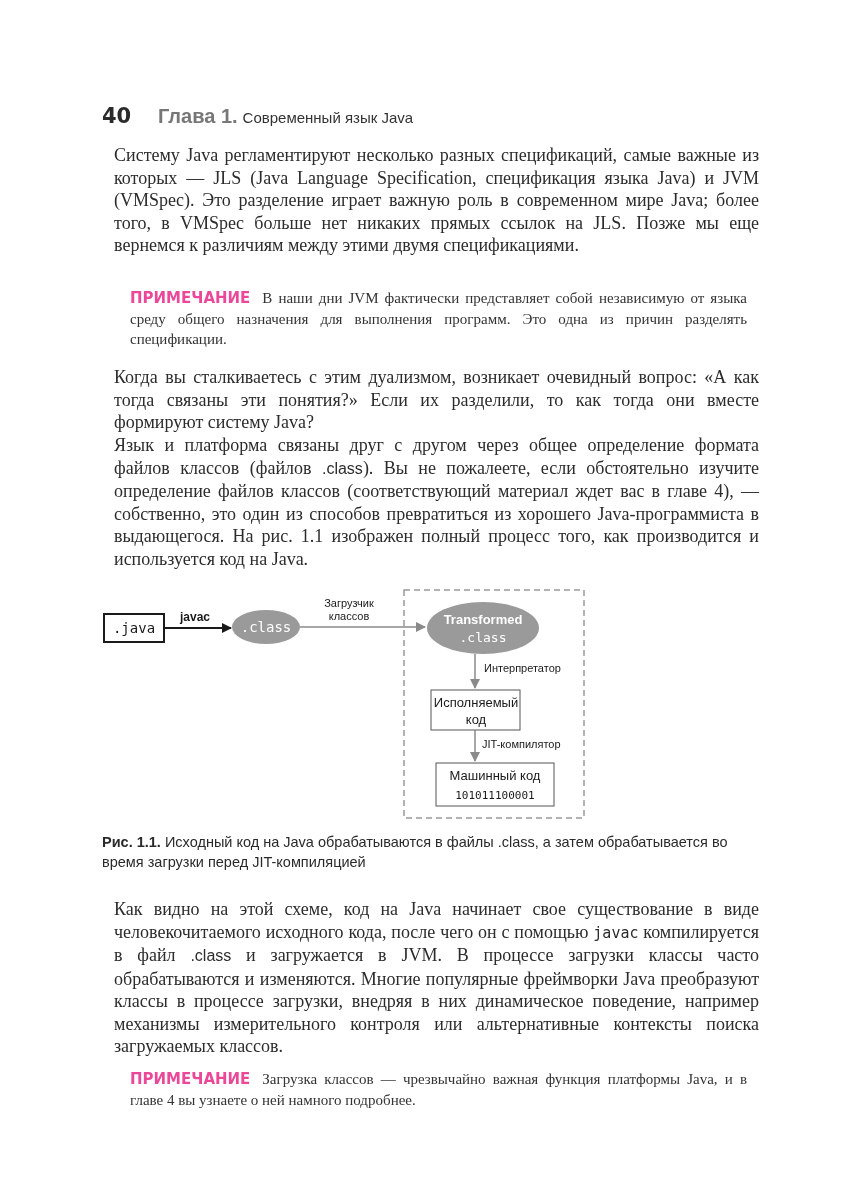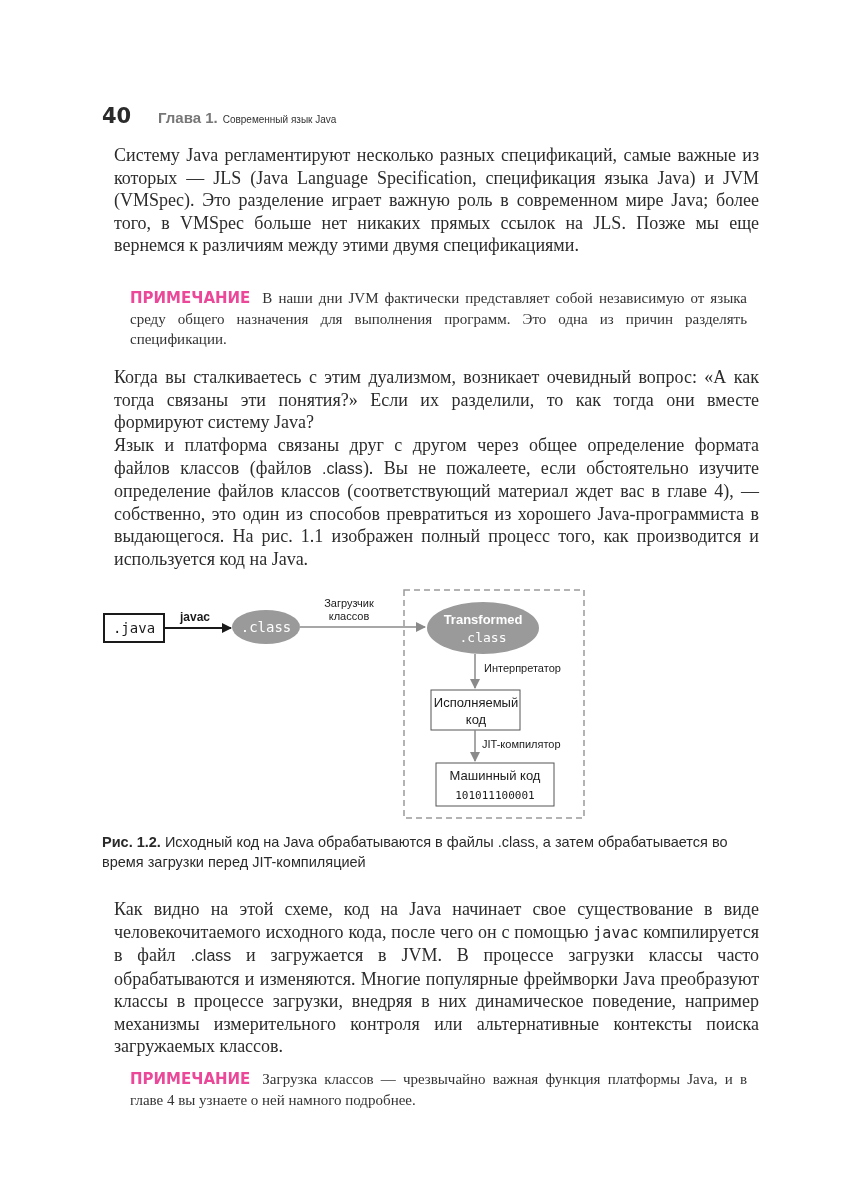--- a/index.html
+++ b/index.html
@@ -1,20 +1,20 @@
 <!DOCTYPE html>
 <html><head>
 <meta charset="utf-8">
 <style>
   html, body { margin: 0; padding: 0; background: #ffffff; }
   body { width: 849px; height: 1200px; position: relative; overflow: hidden; color: #2a2a2a; }
   .header { position: absolute; left: 102px; top: 84px; display: flex; align-items: baseline; }
   .page-num { font-family: "DejaVu Sans", sans-serif; font-weight: bold; font-size: 21px; color: #2b2b2b; width: 56px; margin-top: 20px; }
-  .chap-label { font-family: "Liberation Sans", sans-serif; font-weight: bold; font-size: 15px; color: #777777; margin-right: 5px; }
-  .chap-title { font-family: "Liberation Sans", sans-serif; font-size: 10px; color: #333333; }
+  .chap-label { font-family: "Liberation Sans", sans-serif; font-weight: bold; font-size: 20px; color: #777777; margin-right: 5px; }
+  .chap-title { font-family: "Liberation Sans", sans-serif; font-size: 15px; color: #333333; }
 
   .para { position: absolute; left: 114px; width: 645px; font-family: "Liberation Serif", serif; font-size: 18px; line-height: 22.5px; color: #2c2c2c; text-align: justify; margin: 0; }
   .note { position: absolute; left: 130px; width: 617px; font-family: "Liberation Serif", serif; font-size: 15px; line-height: 20.5px; color: #333; text-align: justify; margin: 0; }
   .note-label { font-family: "DejaVu Sans", sans-serif; font-weight: bold; font-size: 15px; color: #ec4899; margin-right: 12px; }
   .sans-inline { font-family: "Liberation Sans", sans-serif; font-size: 16px; }
   .mono-inline { font-family: "DejaVu Sans Mono", monospace; font-size: 15px; }
 
   .caption { position: absolute; left: 102px; top: 832px; width: 650px; font-family: "Liberation Sans", sans-serif; font-size: 14.5px; line-height: 20px; color: #2a2a2a; }
   .caption-label { font-weight: bold; }
 
@@ -74,17 +74,17 @@
   <text x="476" y="724" text-anchor="middle" font-family="Liberation Sans, sans-serif" font-size="13" fill="#1a1a1a">код</text>
 
   <line x1="475" y1="730" x2="475" y2="761" stroke="#8a8a8a" stroke-width="1.5" marker-end="url(#arrowGray)"></line>
   <text x="482" y="748" font-family="Liberation Sans, sans-serif" font-size="11" fill="#1a1a1a">JIT-компилятор</text>
 
   <rect x="436" y="763" width="118" height="43" fill="#ffffff" stroke="#555" stroke-width="1"></rect>
   <text x="495" y="780" text-anchor="middle" font-family="Liberation Sans, sans-serif" font-size="13" fill="#1a1a1a">Машинный код</text>
   <text x="495" y="799" text-anchor="middle" font-family="DejaVu Sans Mono, monospace" font-size="11" fill="#1a1a1a">101011100001</text>
 </svg>
 
-<div class="caption"><span class="caption-label">Рис. 1.2.</span> <span>Исходный код на Java обрабатываются в файлы .class, а затем обрабатывается во время загрузки перед JIT-компиляцией</span></div>
+<div class="caption"><span class="caption-label">Рис. 1.1.</span> <span>Исходный код на Java обрабатываются в файлы .class, а затем обрабатывается во время загрузки перед JIT-компиляцией</span></div>
 
 <p class="para" style="top:898px;"><span>Как видно на этой схеме, код на Java начинает свое существование в виде человекочитаемого исходного кода, после чего он с помощью </span><span class="mono-inline">javac</span><span> компилируется в файл </span><span class="sans-inline">.class</span><span> и загружается в JVM. В процессе загрузки классы часто обрабатываются и изменяются. Многие популярные фреймворки Java преобразуют классы в процессе загрузки, внедряя в них динамическое поведение, например механизмы измерительного контроля или альтернативные контексты поиска загружаемых классов.</span></p>
 
 <p class="note" style="top:1069px;"><span class="note-label">ПРИМЕЧАНИЕ</span><span>Загрузка классов — чрезвычайно важная функция платформы Java, и в главе 4 вы узнаете о ней намного подробнее.</span></p>
 
 </body></html>

